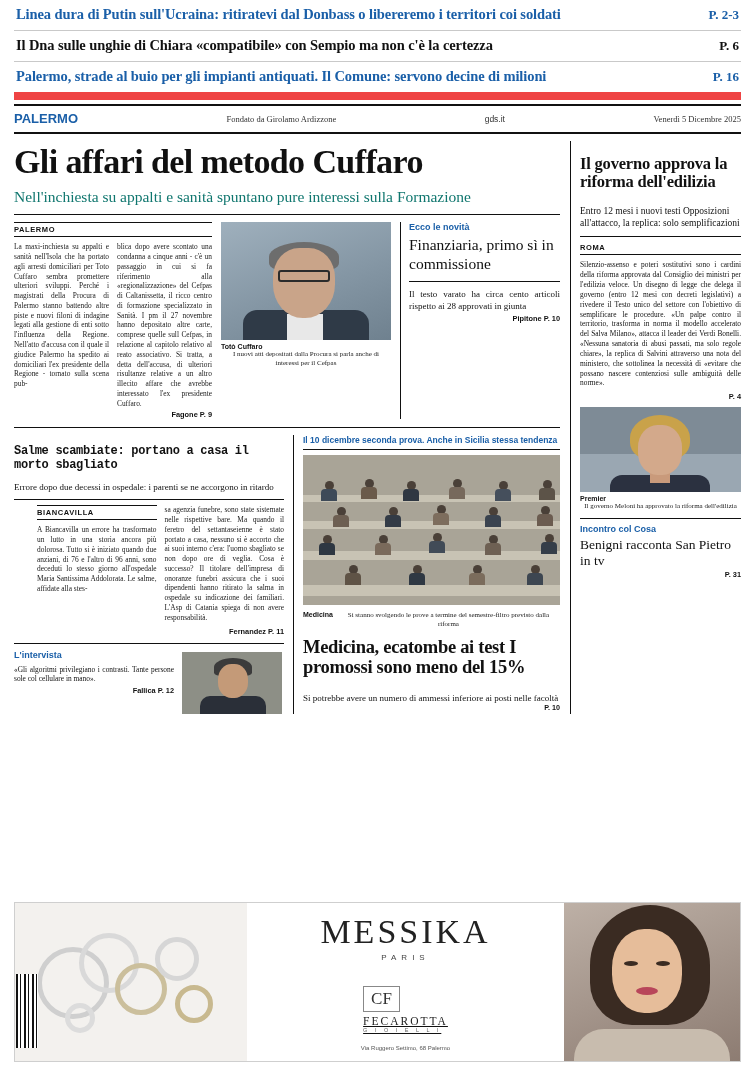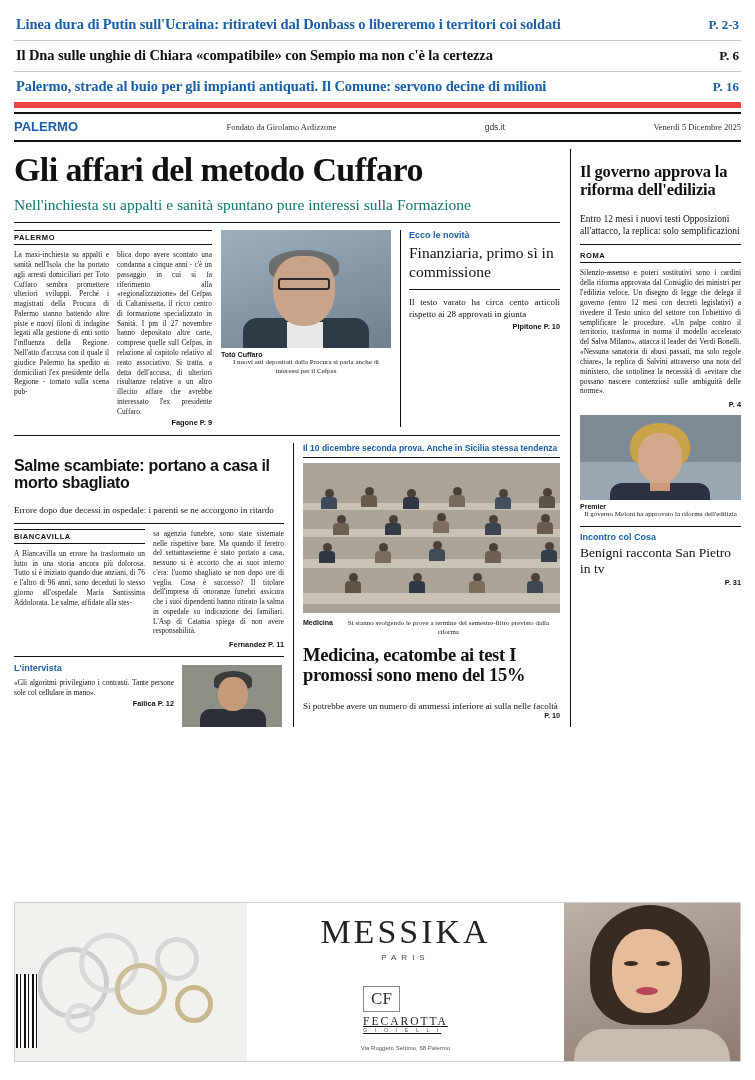--- a/index.html
+++ b/index.html
@@ -7,21 +7,21 @@
   body {
     width:755px; height:1080px;
     background:#ffffff;
     font-family:"Liberation Serif", serif;
     color:#111;
     overflow:hidden;
   }
   .page { width:755px; height:1080px; position:relative; padding:0 14px; }
 
   
-  .teasers { border-bottom:6px solid #ef4444; padding-top:10px; }
+  .teasers { border-bottom:8px solid #ef4444; }
   .teaser { display:flex; align-items:baseline; justify-content:space-between;
             padding:6px 2px 7px 2px; border-bottom:1px solid #c9c9c9; }
   .teaser:last-child { border-bottom:none; }
   .teaser .txt { font-family:"Liberation Serif", serif; font-weight:bold; font-size:14.5px; letter-spacing:-0.1px; }
   .teaser .pg  { font-family:"Liberation Serif", serif; font-weight:bold; font-size:13px; white-space:nowrap; padding-left:10px; }
   .t-blue .txt, .t-blue .pg { color:#1a5fa8; }
   .t-dark .txt, .t-dark .pg { color:#111; }
 
   
   .masthead { display:flex; align-items:flex-start; justify-content:space-between; padding:8px 0 0 0; }
@@ -91,25 +91,25 @@
               color:#1a5fa8; margin-bottom:4px; }
   .box-hl { font-family:"Liberation Serif", serif; font-size:15.5px; line-height:1.18; }
   .box-rule { border-top:1px solid #111; margin:8px 0 6px 0; }
   .box-p { font-family:"Liberation Serif", serif; font-size:9px; line-height:1.34; text-align:justify; }
 
   .rule-full { border-top:1px solid #111; margin:8px 0 0 0; }
 
   
   .s2 { display:flex; gap:9px; margin-top:7px; }
   .s2-left { width:270px; }
-  .s2-hl { font-family:Liberation Sans, sans-serif; font-weight:bold; font-size:16px;
+  .s2-hl { font-family:Liberation Mono, monospace; font-weight:bold; font-size:12px;
            line-height:1.1; letter-spacing:-0.3px; }
   .s2-sub { font-family:"Liberation Serif", serif; font-size:9px; line-height:1.3;
             margin-top:7px; padding-bottom:6px; border-bottom:1px solid #111; }
-  .s2-cols { display:flex; gap:8px; margin-top:5px; }
+  .s2-cols { display:flex; gap:8px; margin-top:5px;margin-left:23px; }
   .s2-c { width:131px; }
 
   .s3 { width:277px; border-left:1px solid #111; padding-left:9px; }
   .s3-kick { font-family:"Liberation Sans", sans-serif; font-weight:bold; font-size:8.5px;
              color:#1a5fa8; border-bottom:1px solid #111; padding-bottom:4px; }
   .ph-class { height:150px; margin-top:5px; background:linear-gradient(180deg,#b6b2a6 0%,#9c9staging 0%,#a39e92 100%); position:relative; overflow:hidden; }
   .ph-class { background:#a9a497; }
   .desk { position:absolute; background:#c8c3b4; }
   .head { position:absolute; width:9px; height:9px; border-radius:50%; background:#4a4038; }
   .torso{ position:absolute; width:16px; height:12px; border-radius:4px 4px 0 0; }
@@ -318,21 +318,21 @@
             <div class="head" style="left:170px;top:110px"></div>
               <div class="torso" style="left:166px;top:118px;background:#7b6c5c"></div>
             <div class="head" style="left:228px;top:110px"></div>
               <div class="torso" style="left:224px;top:118px;background:#3d4651"></div>
           </div>
           <div class="cap-row">
             <span class="cap-bold">Medicina</span>
             <span class="cap-txt">Si stanno svolgendo le prove a termine del semestre-filtro previsto dalla riforma</span>
           </div>
           <h2 class="s3-hl">Medicina, ecatombe ai test I promossi sono meno del 15%</h2>
-          <div class="s3-sub">Si potrebbe avere un numero di ammessi inferiore ai sulla nelle facoltà</div>
+          <div class="s3-sub">Si potrebbe avere un numero di ammessi inferiore ai posti nelle facoltà</div>
           <div class="pg-right">P. 10</div>
         </div>
       </div>
     </div>
 
     <div class="col-side">
       <h2 class="sb-hl">Il governo approva la riforma dell'edilizia</h2>
       <div class="sb-sub">Entro 12 mesi i nuovi testi Opposizioni all'attacco, la replica: solo semplificazioni</div>
       <div class="sb-kick">ROMA</div>
       <p class="sb-p">Silenzio-assenso e poteri sostitutivi sono i cardini della riforma approvata dal Consiglio dei ministri per l'edilizia veloce. Un disegno di legge che delega il governo (entro 12 mesi con decreti legislativi) a rivedere il Testo unico del settore con l'obiettivo di semplificare le procedure. «Un palpe contro il territorio, trasforma in norma il modello accelerato del Salva Milano», attacca il leader dei Verdi Bonelli. «Nessuna sanatoria di abusi passati, ma solo regole chiare», la replica di Salvini attraverso una nota del ministero, che sottolinea la necessità di «evitare che possano nascere contenziosi sulle ambiguità delle norme».</p>

